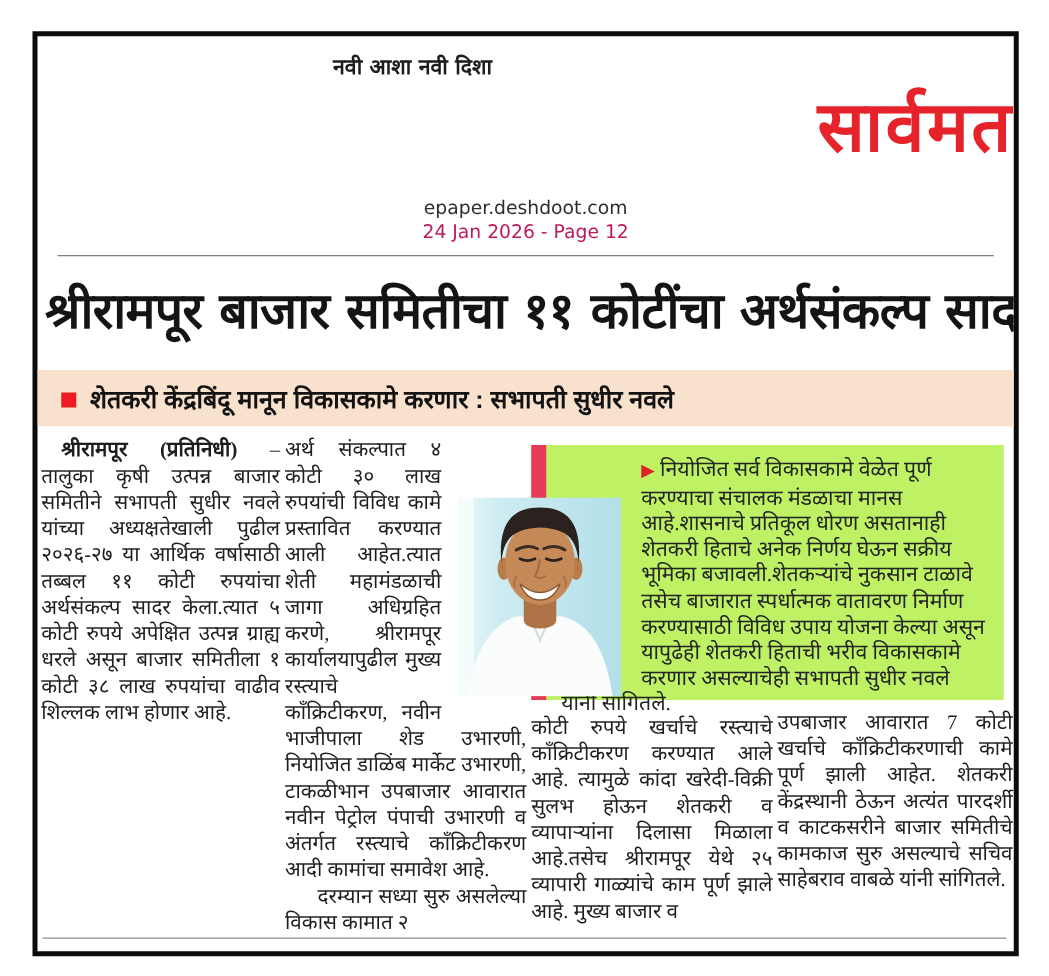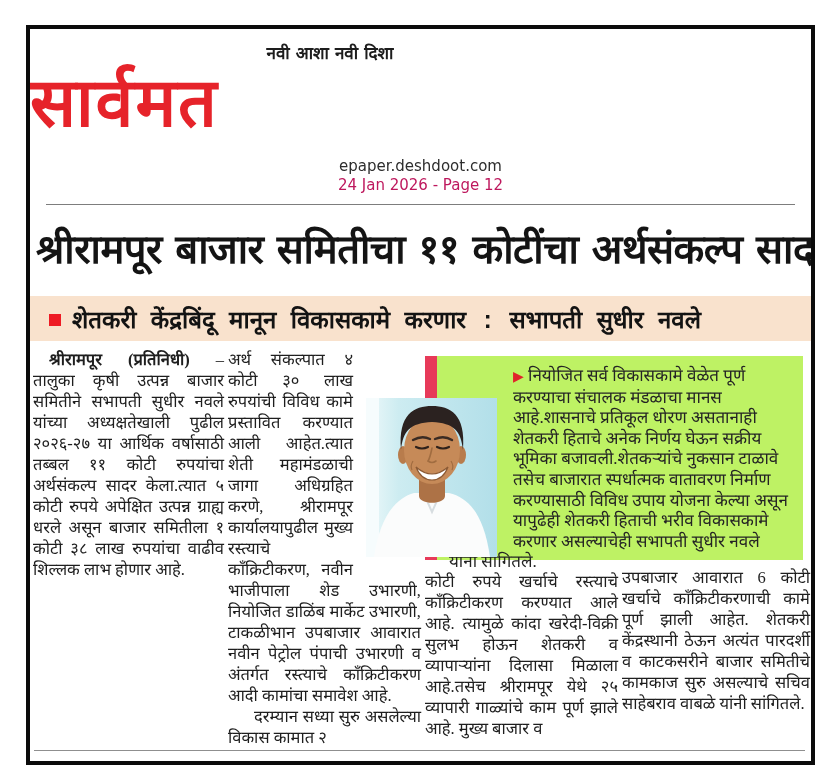--- a/index.html
+++ b/index.html
@@ -5,39 +5,39 @@
   html,body{margin:0;padding:0;background:#ffffff;}
   .page{position:relative;width:839px;height:781px;background:#ffffff;overflow:hidden;
         font-family:"Liberation Serif","DejaVu Serif",serif;}
   .frame{position:absolute;left:26px;top:25px;width:789px;height:740px;
          border:4px solid #0b0b0b;box-sizing:border-box;background:#ffffff;overflow:hidden;}
 
   
   .tagline{position:absolute;left:150px;top:12px;width:300px;text-align:center;
            font-family:"DejaVu Sans","Liberation Sans",sans-serif;font-weight:700;
            font-size:17px;color:#1d1d1d;}
-  .logo{position:absolute;left:0;right:0;top:24px;text-align:left;
+  .logo{position:absolute;left:0;right:0;top:24px;text-align:right;
         font-family:"DejaVu Sans","Liberation Sans",sans-serif;font-weight:900;
-        font-size:68px;line-height:100px;color:#e6232a;letter-spacing:2px;}
+        font-size:56px;line-height:100px;color:#e6232a;letter-spacing:2px;}
   .site{position:absolute;left:0;right:0;top:128px;text-align:center;
         font-family:"DejaVu Sans","Liberation Sans",sans-serif;font-size:15px;color:#2d2d2d;}
   .edition{position:absolute;left:0;right:0;top:147px;text-align:center;
         font-family:"DejaVu Sans","Liberation Sans",sans-serif;font-size:15px;color:#be185d;}
   .rule-top{position:absolute;left:16px;right:16px;top:175px;height:1px;background:#7d7d7d;}
   .rule-bottom{position:absolute;left:4px;right:6px;top:721px;height:1px;background:#8f8f8f;}
 
   
   .headline{position:absolute;left:6px;top:186px;width:770px;margin:0;
             font-family:"DejaVu Sans","Liberation Sans",sans-serif;font-weight:800;
             font-size:40px;line-height:68px;letter-spacing:-0.5px;color:#141414;white-space:nowrap;}
   .subbar{position:absolute;left:0;top:267px;width:781px;height:45px;background:#f9e2cd;
           display:flex;align-items:center;}
   .sq{width:12px;height:12px;background:#ee1b24;margin:3px 11px 0 19px;flex:0 0 auto;}
-  .subhead{font-family:Liberation Mono, monospace;font-weight:700;
-           font-size:24px;color:#131313;white-space:nowrap;}
+  .subhead{font-family:Liberation Sans, sans-serif;font-weight:700;
+           font-size:20px;color:#131313;white-space:nowrap;}
 
   
   .col{position:absolute;top:320px;font-size:16.5px;line-height:21px;text-align:justify;color:#1e1e1e;}
   .col p{margin:0;}
   .ind{text-indent:26px;}
   .lead{font-weight:700;margin-left:16px;}
   .col1{left:3px;width:191px;}
   .col2{left:198px;width:193px;}
   .col3{left:395px;width:193px;top:542px;}
   .col4{left:592px;width:188px;top:538px;}
@@ -81,21 +81,21 @@
       <span class="photo-spacer"></span>
       <p>अर्थ संकल्पात ४ कोटी ३० लाख रुपयांची विविध कामे प्रस्तावित करण्यात आली आहेत.त्यात शेती महामंडळाची जागा अधिग्रहित करणे, श्रीरामपूर कार्यालयापुढील मुख्य रस्त्याचे काँक्रिटीकरण, नवीन भाजीपाला शेड उभारणी, नियोजित डाळिंब मार्केट उभारणी, टाकळीभान उपबाजार आवारात नवीन पेट्रोल पंपाची उभारणी व अंतर्गत रस्त्याचे काँक्रिटीकरण आदी कामांचा समावेश आहे.</p>
       <p class="ind">दरम्यान सध्या सुरु असलेल्या विकास कामात २</p>
     </div>
 
     <div class="col col3">
       <p>कोटी रुपये खर्चाचे रस्त्याचे काँक्रिटीकरण करण्यात आले आहे. त्यामुळे कांदा खरेदी-विक्री सुलभ होऊन शेतकरी व व्यापाऱ्यांना दिलासा मिळाला आहे.तसेच श्रीरामपूर येथे २५ व्यापारी गाळ्यांचे काम पूर्ण झाले आहे. मुख्य बाजार व</p>
     </div>
 
     <div class="col col4">
-      <p>उपबाजार आवारात 6 कोटी खर्चाचे काँक्रिटीकरणाची कामे पूर्ण झाली आहेत. शेतकरी केंद्रस्थानी ठेऊन अत्यंत पारदर्शी व काटकसरीने बाजार समितीचे कामकाज सुरु असल्याचे सचिव साहेबराव वाबळे यांनी सांगितले.</p>
+      <p>उपबाजार आवारात 7 कोटी खर्चाचे काँक्रिटीकरणाची कामे पूर्ण झाली आहेत. शेतकरी केंद्रस्थानी ठेऊन अत्यंत पारदर्शी व काटकसरीने बाजार समितीचे कामकाज सुरु असल्याचे सचिव साहेबराव वाबळे यांनी सांगितले.</p>
     </div>
 
     <div class="quotebox">
       <span class="qbar"></span>
       <span class="qspacer"></span>
       <p class="qtext"><span class="qmark">▶</span> <span>नियोजित सर्व विकासकामे वेळेत पूर्ण करण्याचा संचालक मंडळाचा मानस आहे.शासनाचे प्रतिकूल धोरण असतानाही शेतकरी हिताचे अनेक निर्णय घेऊन सक्रीय भूमिका बजावली.शेतकऱ्यांचे नुकसान टाळावे तसेच बाजारात स्पर्धात्मक वातावरण निर्माण करण्यासाठी विविध उपाय योजना केल्या असून यापुढेही शेतकरी हिताची भरीव विकासकामे करणार असल्याचेही सभापती सुधीर नवले यांनी सांगितले.</span></p>
     </div>
 
     <svg class="photo" viewBox="0 0 131 159" xmlns="http://www.w3.org/2000/svg">
       <defs>

